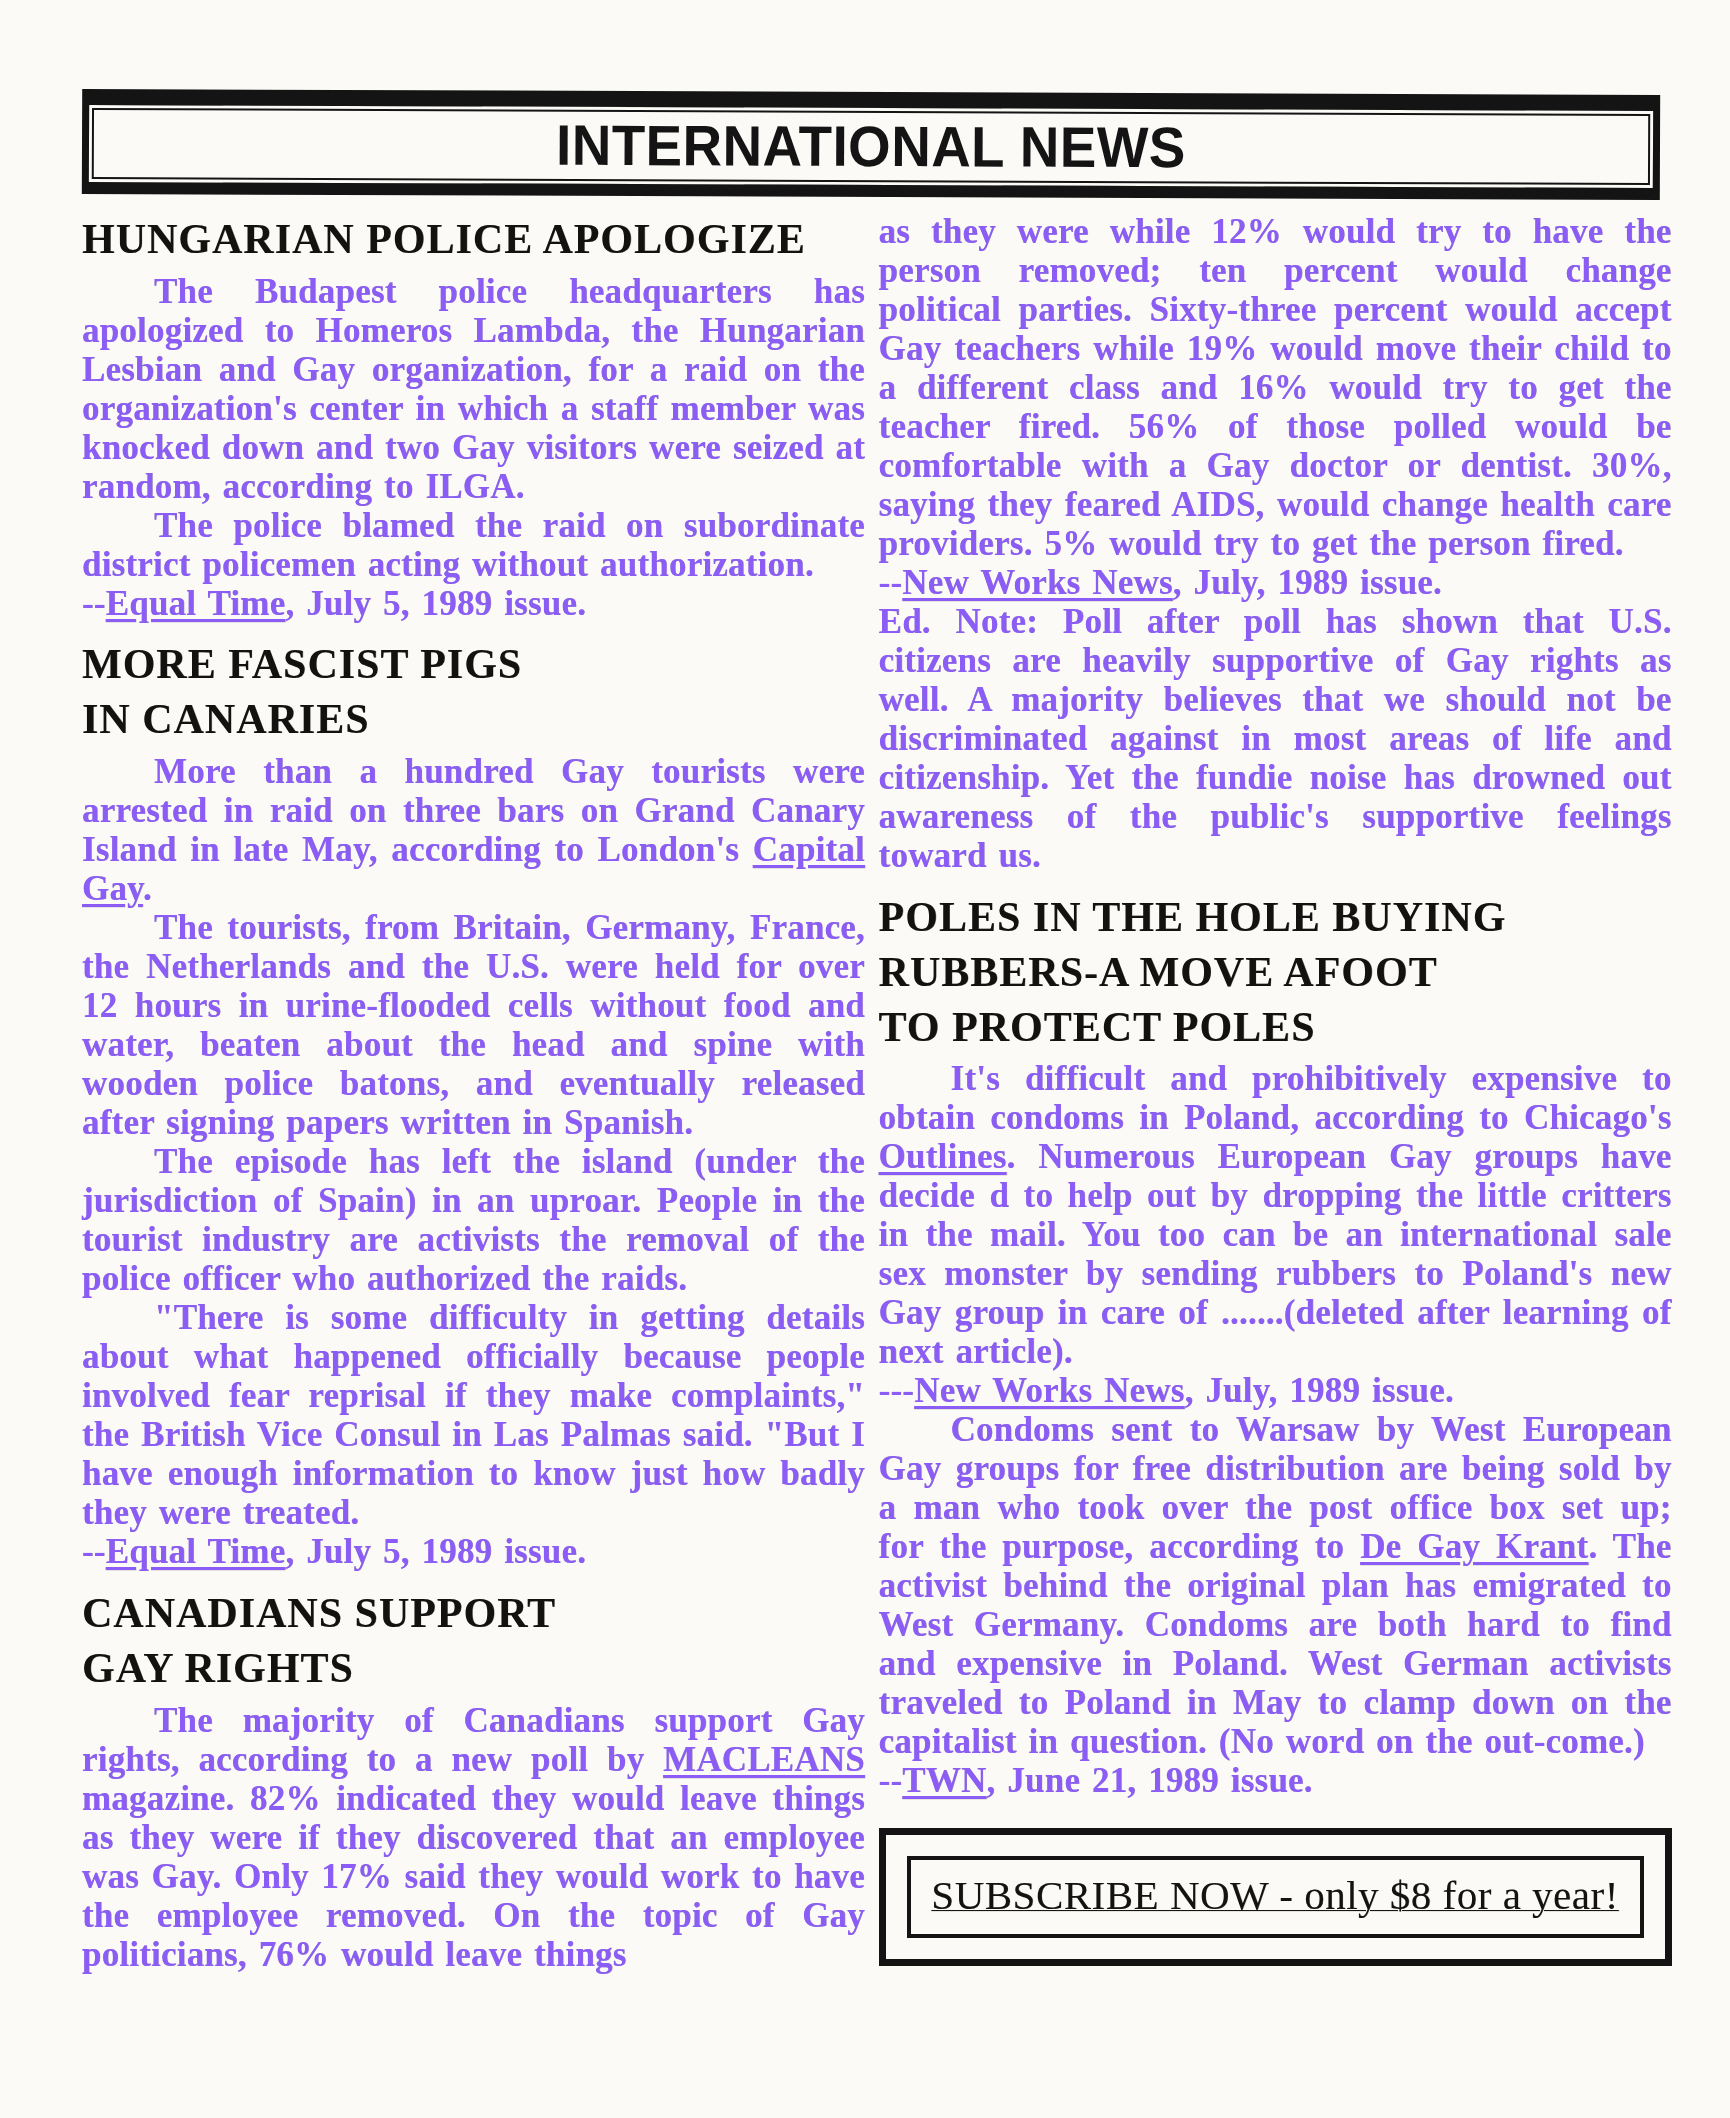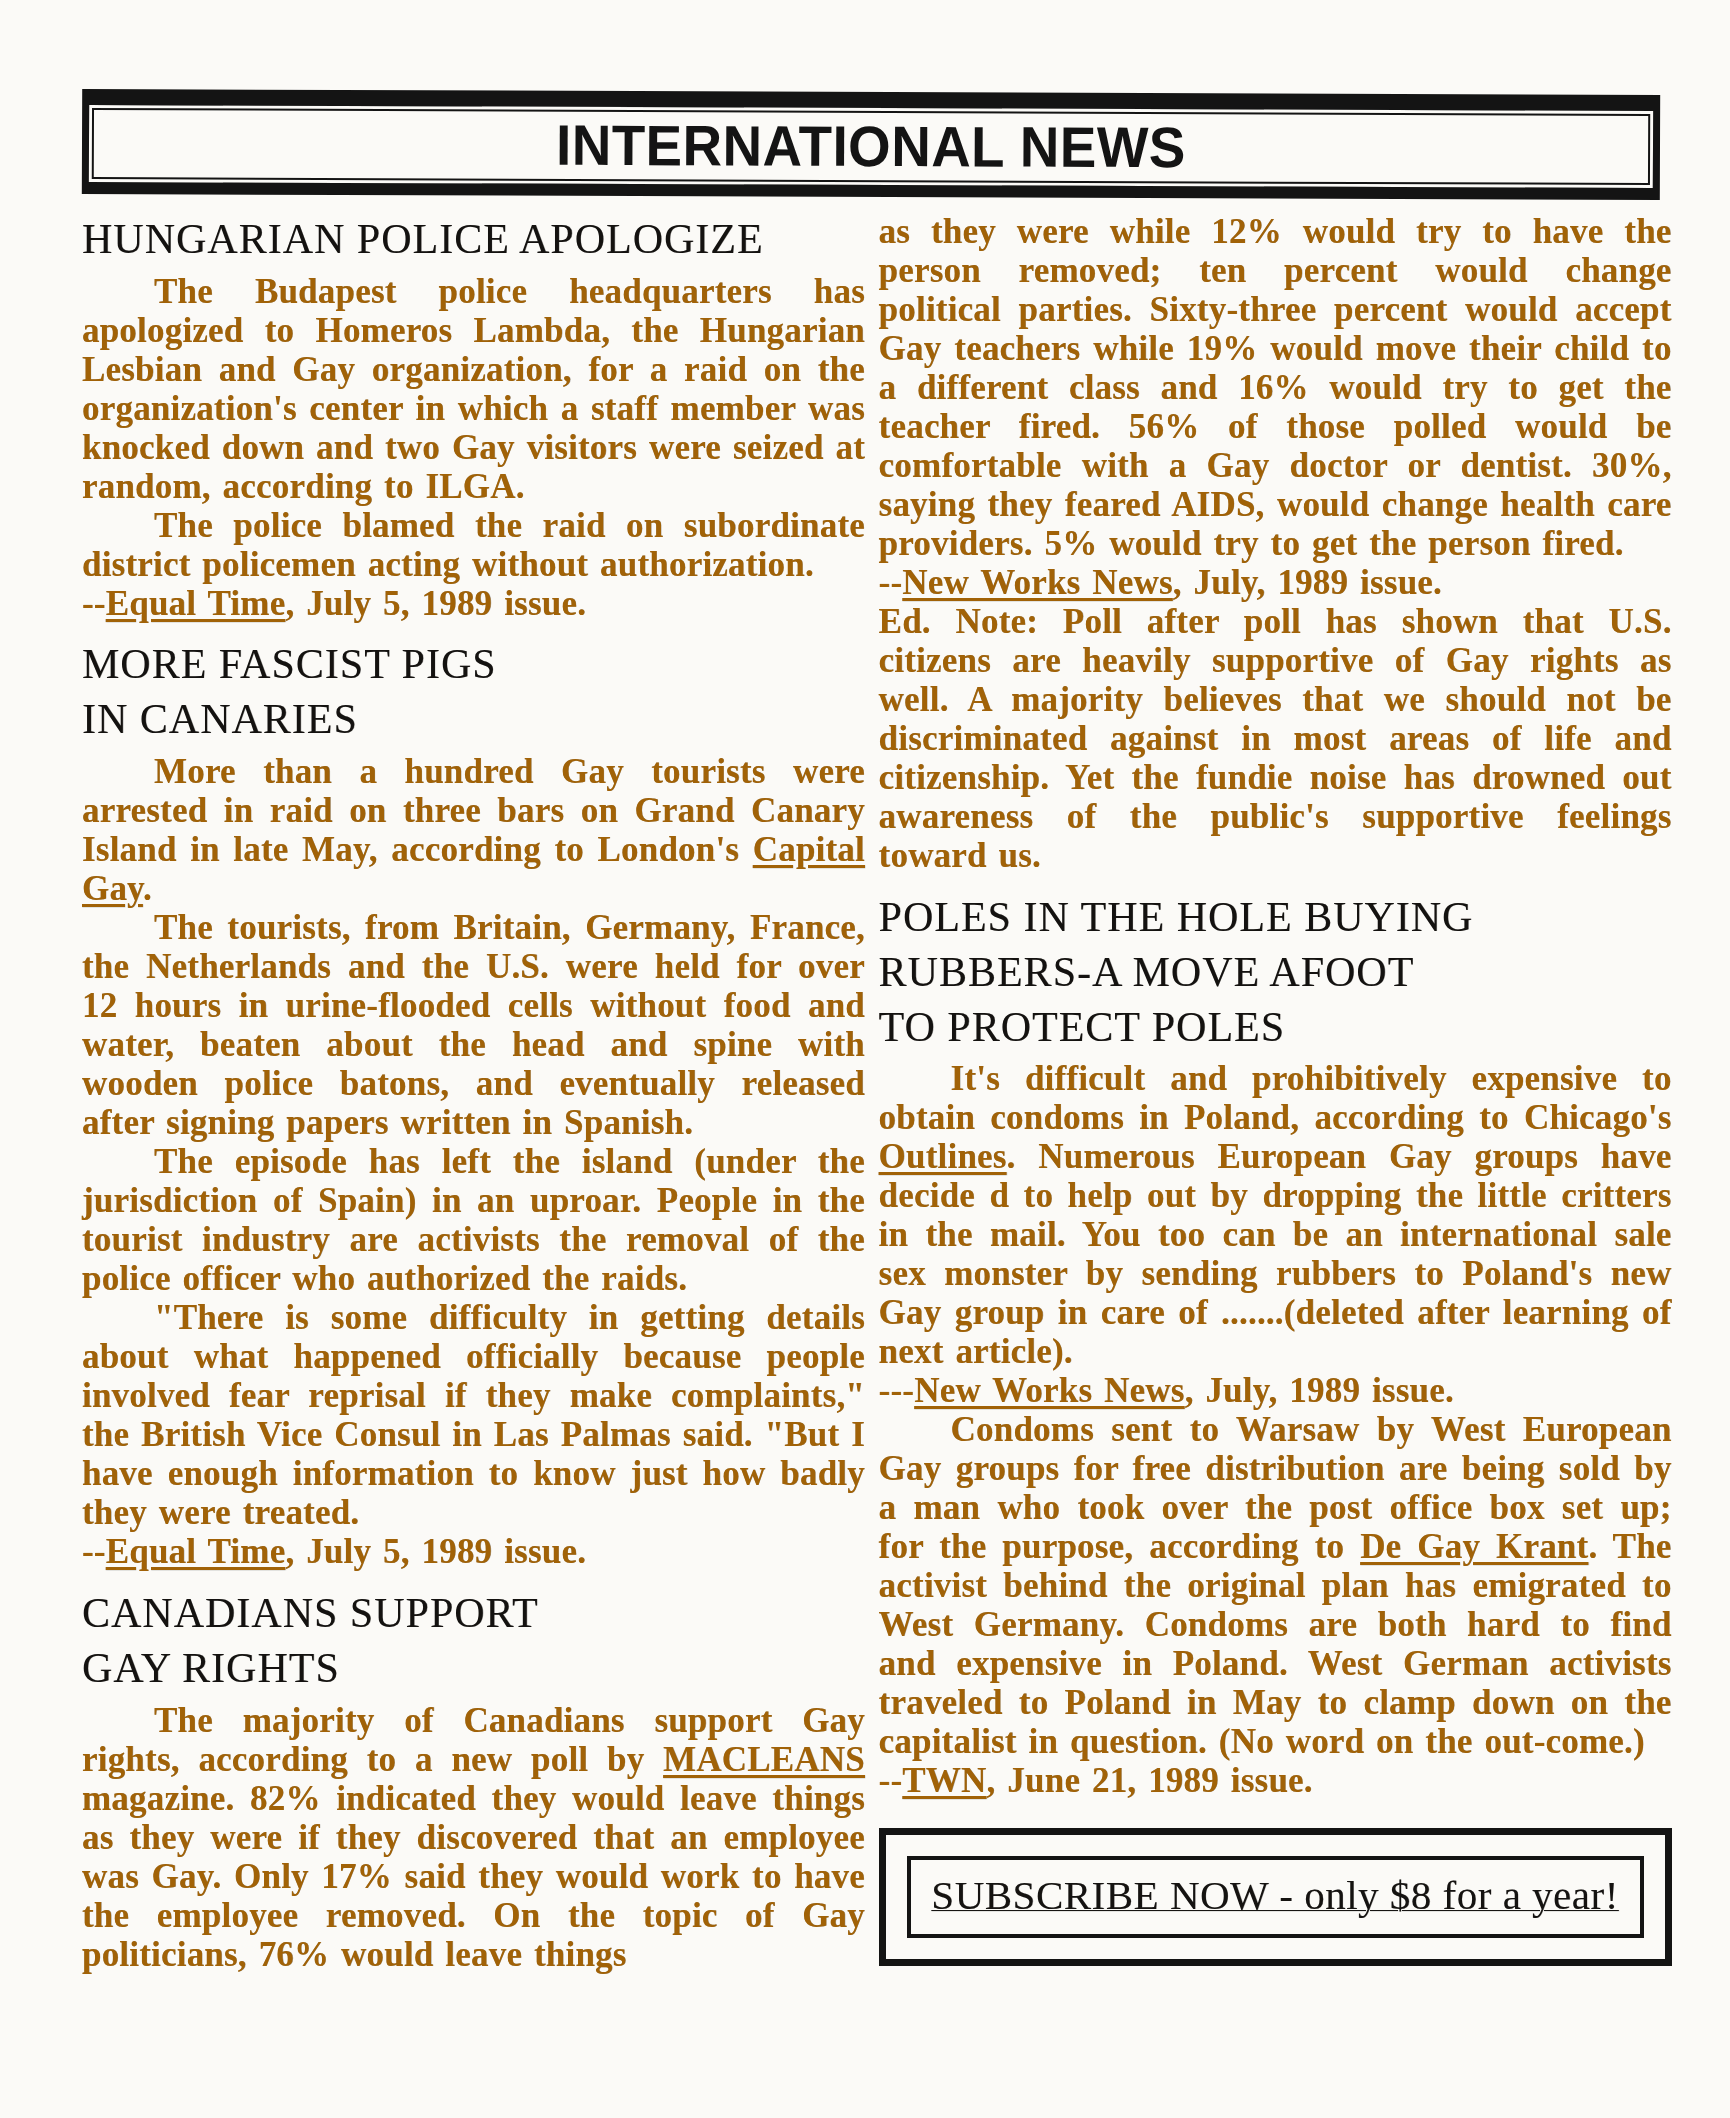--- a/index.html
+++ b/index.html
@@ -38,34 +38,34 @@
   }
   .para{
     margin:0;
     font-family:"Liberation Serif",serif;
     font-weight:700;
     font-size:35px;
     line-height:39px;
     text-align:justify;
     word-spacing:2.9px;
     letter-spacing:0.2px;
-    color:#a16207;
+    color:#8b5cf6;
     text-shadow:0.3px 0.3px 0 rgba(20,18,16,0.35);
   }
   .para.indent{text-indent:72px;}
   .citation{text-align:left;}
   .u{
     text-decoration:underline;
     text-decoration-thickness:3.4px;
     text-underline-offset:4.4px;
   }
   .headline{
     margin:14.6px 0 4.9px;
     font-family:"Liberation Serif",serif;
-    font-weight:400;
+    font-weight:700;
     font-size:42px;
     line-height:55px;
     letter-spacing:1px;
     color:#141210;
     text-shadow:0.4px 0.4px 0 rgba(20,18,16,0.4);
   }
   .col .headline:first-child{margin-top:0;}
   .subscribe-outer{
     margin-top:28px;
     border:7.8px solid #141414;

